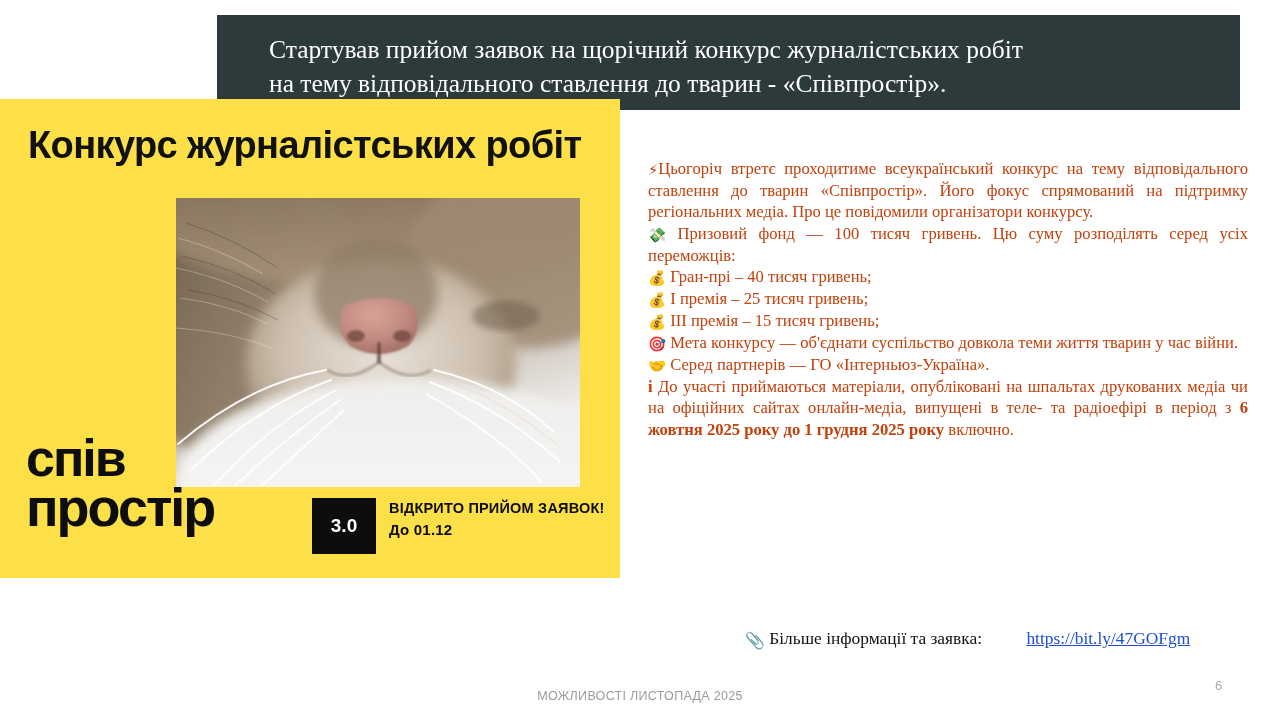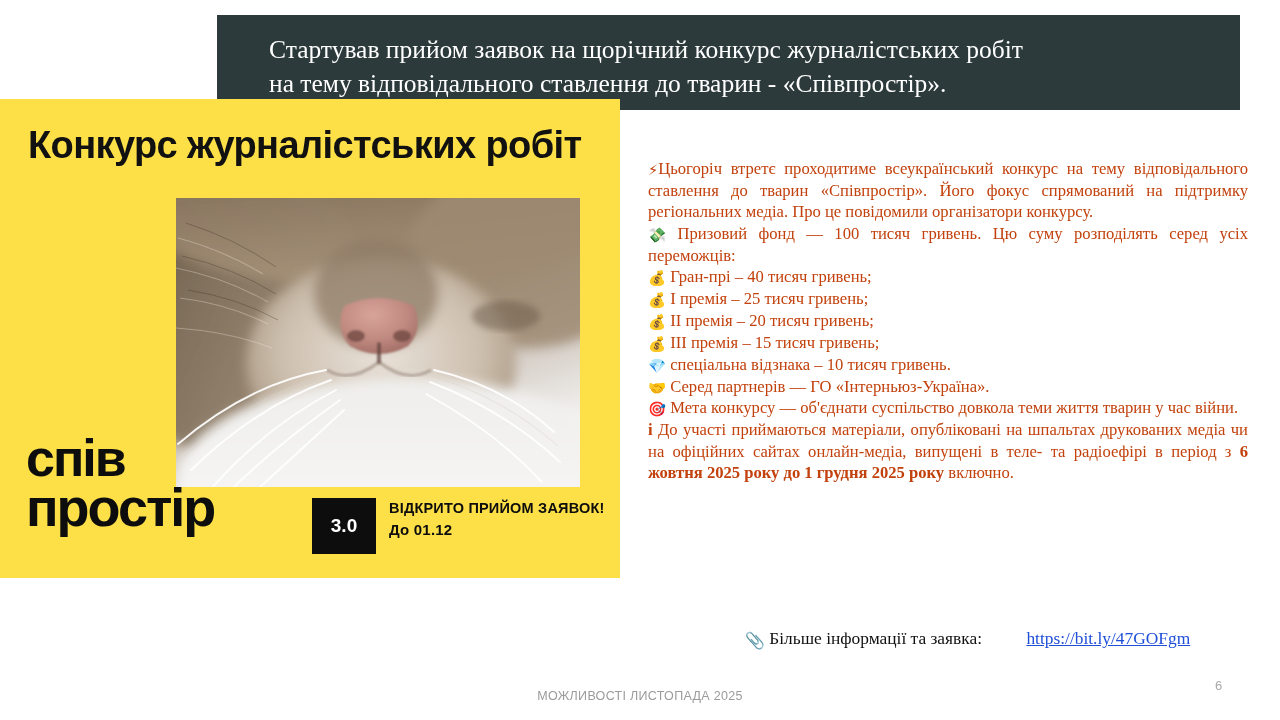--- a/index.html
+++ b/index.html
@@ -286,28 +286,26 @@
 </div>
 
 <div id="article">
 
   <p><span class="ico">⚡</span><span>Цьогоріч втретє проходитиме всеукраїнський конкурс на тему відповідального ставлення до тварин «Співпростір». Його фокус спрямований на підтримку регіональних медіа. Про це повідомили організатори конкурсу.</span></p>
 
   <p><span class="ico">💸</span> <span>Призовий фонд — 100 тисяч гривень. Цю суму розподілять серед усіх переможців:</span></p>
 
   <p class="li"><span class="ico">💰</span> <span>Гран-прі – 40 тисяч гривень;</span></p>
   <p class="li"><span class="ico">💰</span> <span>І премія – 25 тисяч гривень;</span></p>
-  <p class="li"><span class="ico">💰</span> <span>ІІ премія – 20 тисяч гривень;</span></p>
   <p class="li"><span class="ico">💰</span> <span>ІІІ премія – 15 тисяч гривень;</span></p>
-  <p class="li"><span class="ico">💎</span> <span>спеціальна відзнака – 10 тисяч гривень.</span></p>
-
+
+
+  <p><span class="ico">🎯</span> <span>Мета конкурсу — об'єднати суспільство довкола теми життя тварин у час війни.</span></p>
 
   <p><span class="ico">🤝</span> <span>Серед партнерів — ГО «Інтерньюз-Україна».</span></p>
-
-  <p><span class="ico">🎯</span> <span>Мета конкурсу — об'єднати суспільство довкола теми життя тварин у час війни.</span></p>
 
   <p><span class="b">і</span> <span>До участі приймаються матеріали, опубліковані на шпальтах друкованих медіа чи на офіційних сайтах онлайн-медіа, випущені в теле- та радіоефірі в період з </span><span class="b">6 жовтня 2025 року до 1 грудня 2025 року</span><span> включно.</span></p>
 </div>
 
 <div id="link-line">
   <span class="clip">📎</span>
   <span>Більше інформації та заявка: </span><a href="#">https://bit.ly/47GOFgm</a>
 </div>
 
 <div id="footer-label">МОЖЛИВОСТІ ЛИСТОПАДА 2025</div>

